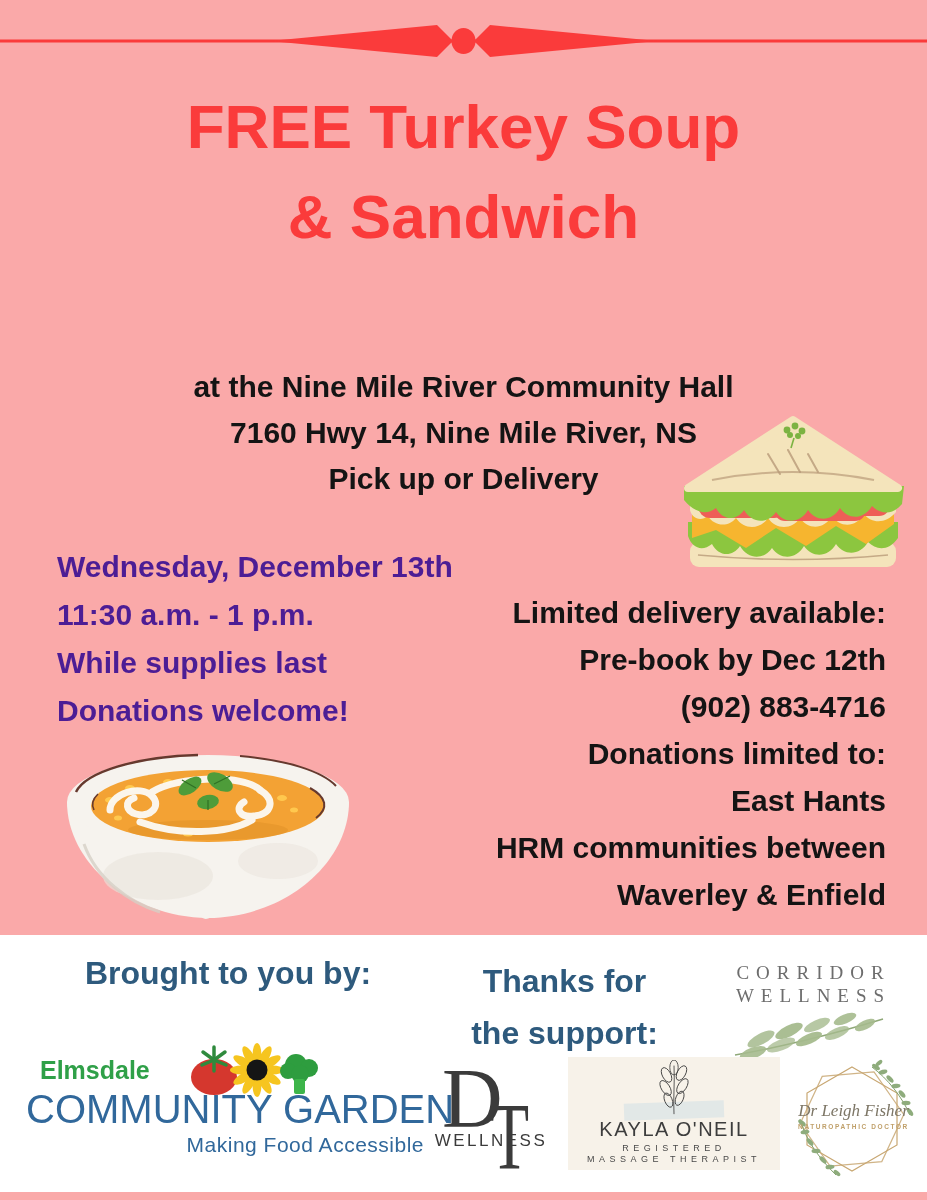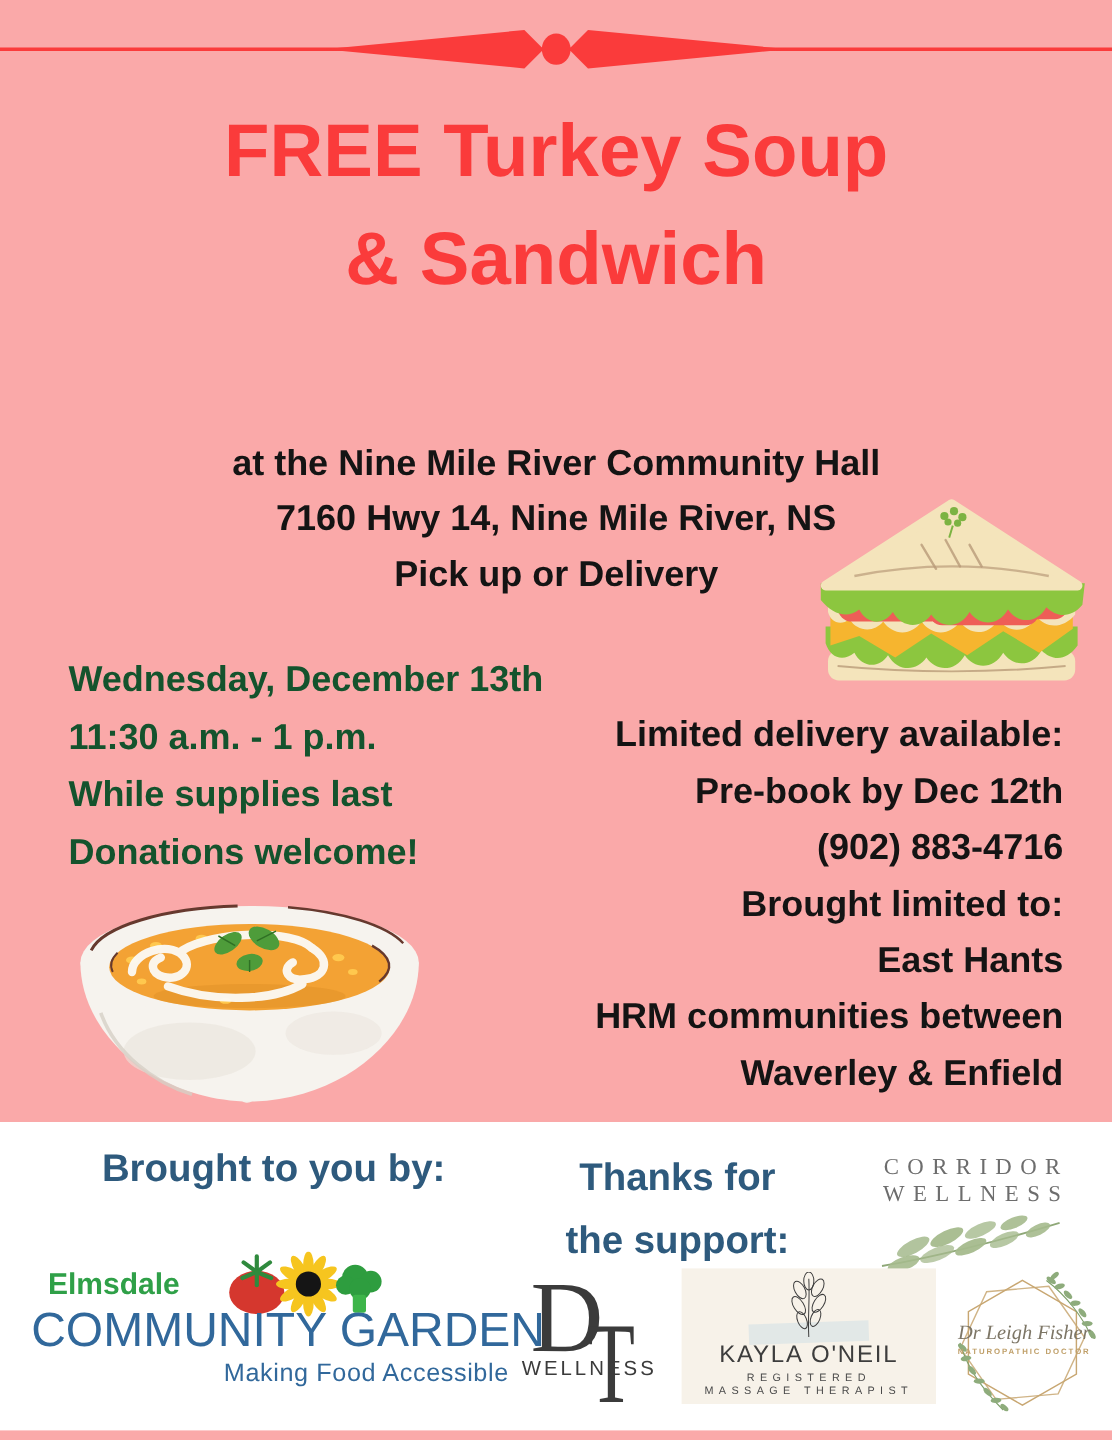--- a/index.html
+++ b/index.html
@@ -25,21 +25,21 @@
 
   
   .address{
     left:0; top:364px; width:100%; text-align:center;
     font-weight:bold; font-size:30px; line-height:46px; color:#141414;
   }
 
   
   .event-details{
     left:57px; top:543px; text-align:left;
-    font-weight:bold; font-size:30px; line-height:48px; color:#14532d;
+    font-weight:bold; font-size:30px; line-height:48px; color:#4c1d95;
   }
 
   
   .delivery{
     right:41px; top:589px; width:520px; text-align:right;
     font-weight:bold; font-size:30px; line-height:47px; color:#141414;
   }
 
   
   .footer{
@@ -153,21 +153,21 @@
     <div>Wednesday, December 13th</div>
     <div>11:30 a.m. - 1 p.m.</div>
     <div>While supplies last</div>
     <div>Donations welcome!</div>
   </div>
 
   <div class="abs delivery">
     <div>Limited delivery available:</div>
     <div>Pre-book by Dec 12th</div>
     <div>(902) 883-4716</div>
-    <div>Brought limited to:</div>
+    <div>Donations limited to:</div>
     <div>East Hants</div>
     <div>HRM communities between</div>
     <div>Waverley &amp; Enfield</div>
   </div>
 
   <svg class="abs" style="left:48px; top:726px;" width="336" height="214" viewBox="0 0 336 214">
 
     <g>
       <path d="M244,106 C220,135 185,165 158,186" stroke="#F2EEE8" stroke-width="14" stroke-linecap="round" fill="none"></path>
       <ellipse cx="265" cy="88" rx="32" ry="24" transform="rotate(-28 265 88)" fill="#F2EEE8"></ellipse>

